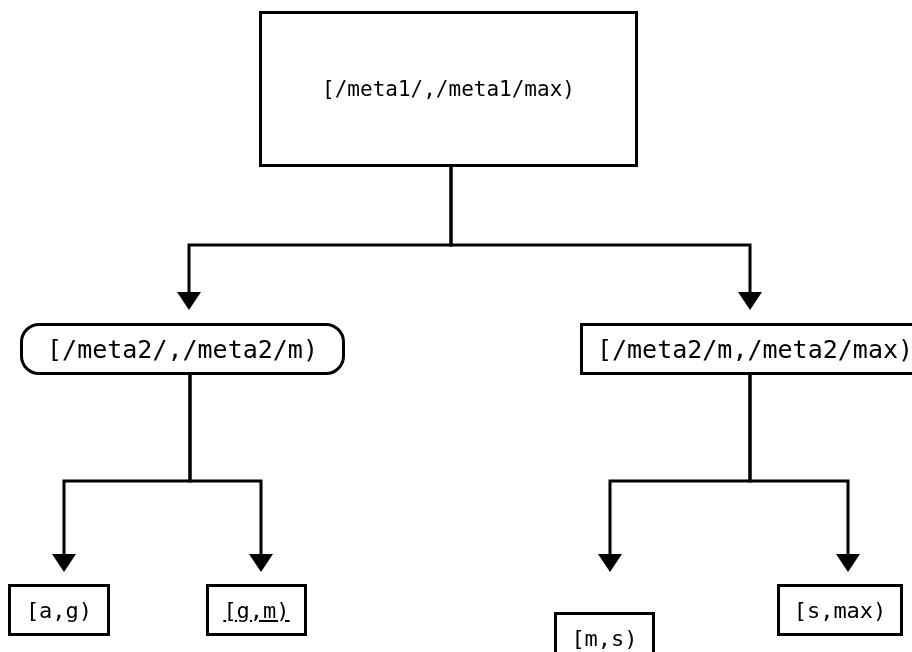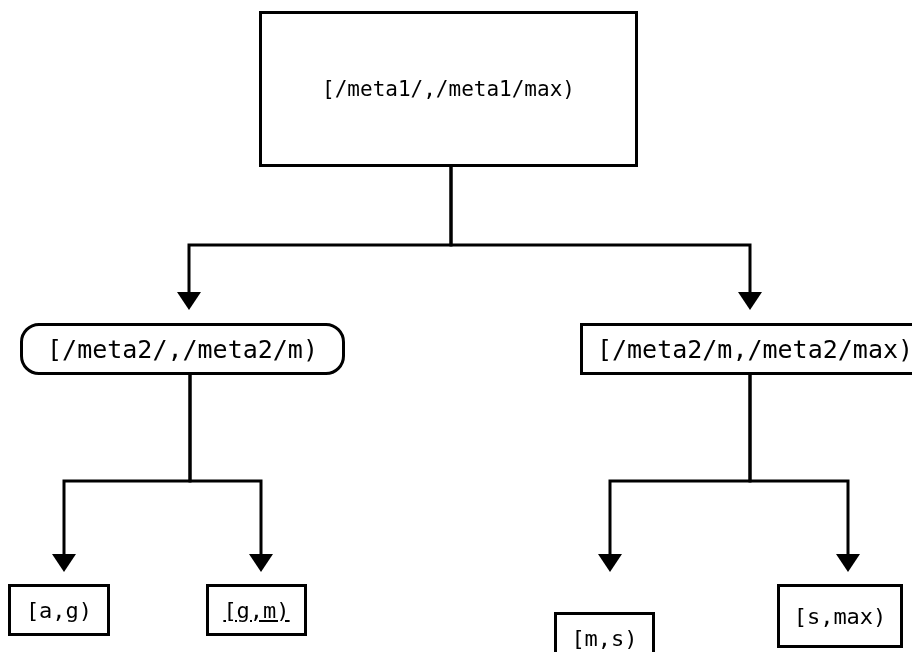--- a/index.html
+++ b/index.html
@@ -104,17 +104,17 @@
   </div>
 
   <div class="node level-leaf" style="left:206px; top:584px; width:101px; height:52px;text-decoration:underline;">
     <span class="node-label">[g,m)</span>
   </div>
 
   <div class="node level-leaf" style="left:554px; top:612px; width:101px; height:52px;">
     <span class="node-label">[m,s)</span>
   </div>
 
-  <div class="node level-leaf" style="left:777px; top:584px; width:126px; height:64px;">
+  <div class="node level-leaf" style="left:777px; top:584px; width:126px; height:52px;">
     <span class="node-label">[s,max)</span>
   </div>
 
 </div>
 
 </body></html>

